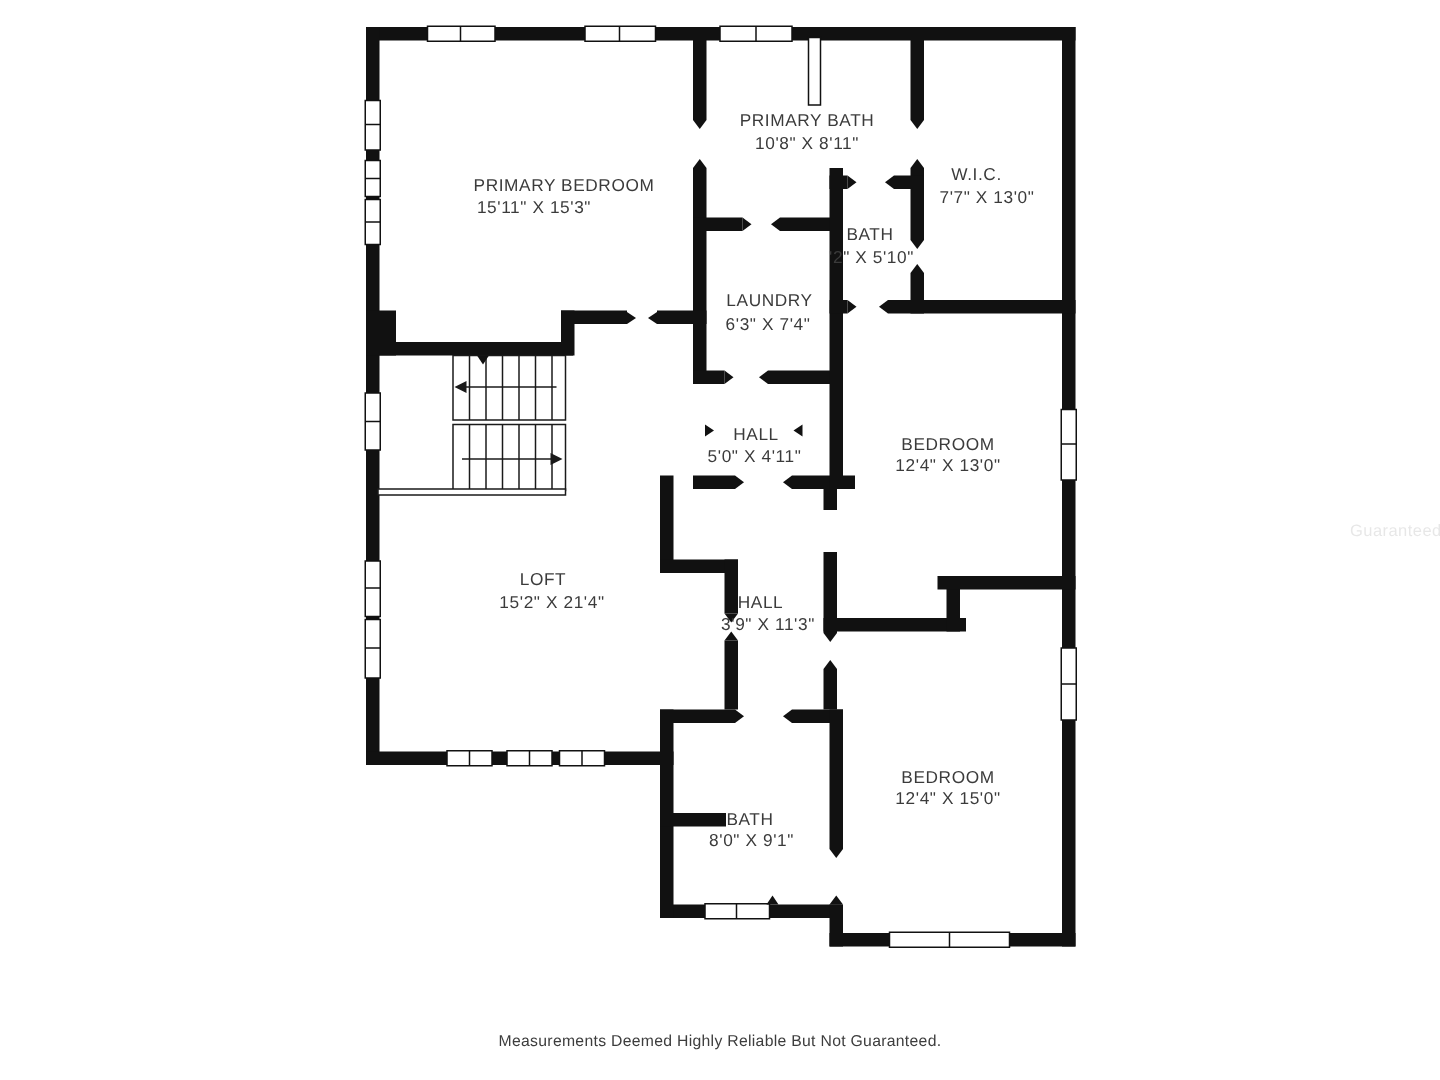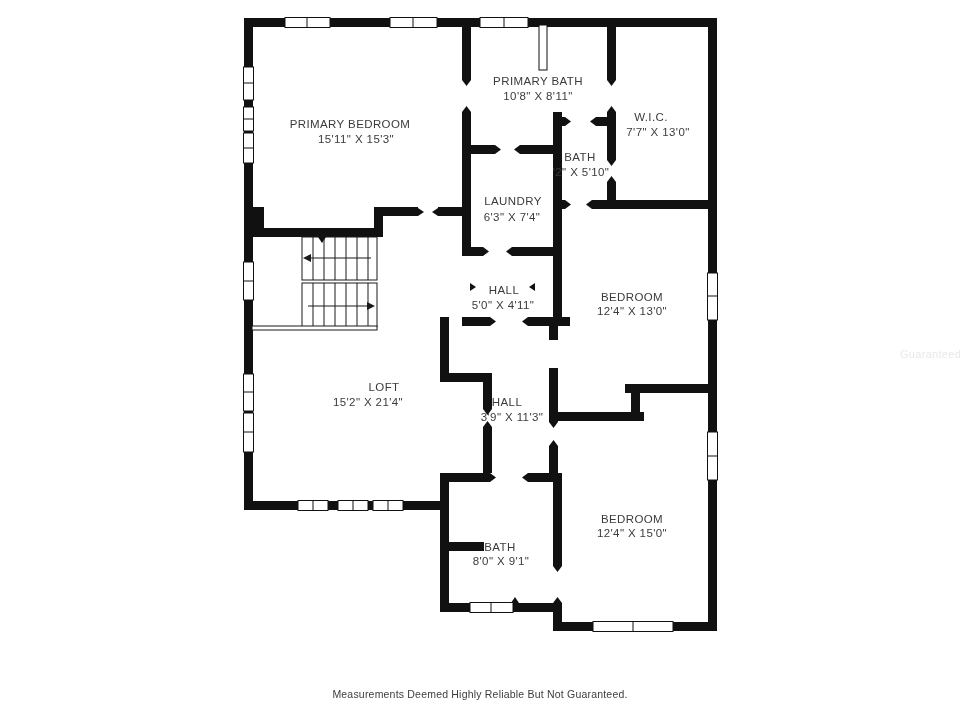--- a/index.html
+++ b/index.html
@@ -200,42 +200,42 @@
       <polygon points="553,603 562,603 557.5,597"></polygon>
 
       <polygon points="490,473 490,482 496,477.5"></polygon>
       <polygon points="528,473 528,482 522,477.5"></polygon>
 
       <polygon points="318,237 326,237 322,243"></polygon>
       <polygon points="511,603 519,603 515,597"></polygon>
     </g>
   </svg>
 
-  <div class="lbl" style="left:350px;top:125px">PRIMARY BEDROOM</div>
+  <div class="lbl" style="left:376px;top:125px">PRIMARY BEDROOM</div>
   <div class="lbl" style="left:356px;top:140px">15'11" X 15'3"</div>
 
   <div class="lbl" style="left:538px;top:82px">PRIMARY BATH</div>
   <div class="lbl" style="left:538px;top:97px">10'8" X 8'11"</div>
 
   <div class="lbl" style="left:651px;top:118px">W.I.C.</div>
   <div class="lbl" style="left:658px;top:133px">7'7" X 13'0"</div>
 
   <div class="lbl" style="left:580px;top:158px">BATH</div>
   <div class="lbl" style="left:581px;top:173px">'2" X 5'10"</div>
 
   <div class="lbl" style="left:513px;top:202px">LAUNDRY</div>
   <div class="lbl" style="left:512px;top:218px">6'3" X 7'4"</div>
 
   <div class="lbl" style="left:504px;top:291px">HALL</div>
   <div class="lbl" style="left:503px;top:306px">5'0" X 4'11"</div>
 
   <div class="lbl" style="left:632px;top:298px">BEDROOM</div>
   <div class="lbl" style="left:632px;top:312px">12'4" X 13'0"</div>
 
-  <div class="lbl" style="left:384px;top:388px">LOFT</div>
+  <div class="lbl" style="left:362px;top:388px">LOFT</div>
   <div class="lbl" style="left:368px;top:403px">15'2" X 21'4"</div>
 
   <div class="lbl" style="left:507px;top:403px">HALL</div>
   <div class="lbl" style="left:512px;top:418px">3'9" X 11'3"</div>
 
   <div class="lbl" style="left:632px;top:520px">BEDROOM</div>
   <div class="lbl" style="left:632px;top:534px">12'4" X 15'0"</div>
 
   <div class="lbl" style="left:500px;top:548px">BATH</div>
   <div class="lbl" style="left:501px;top:562px">8'0" X 9'1"</div>

